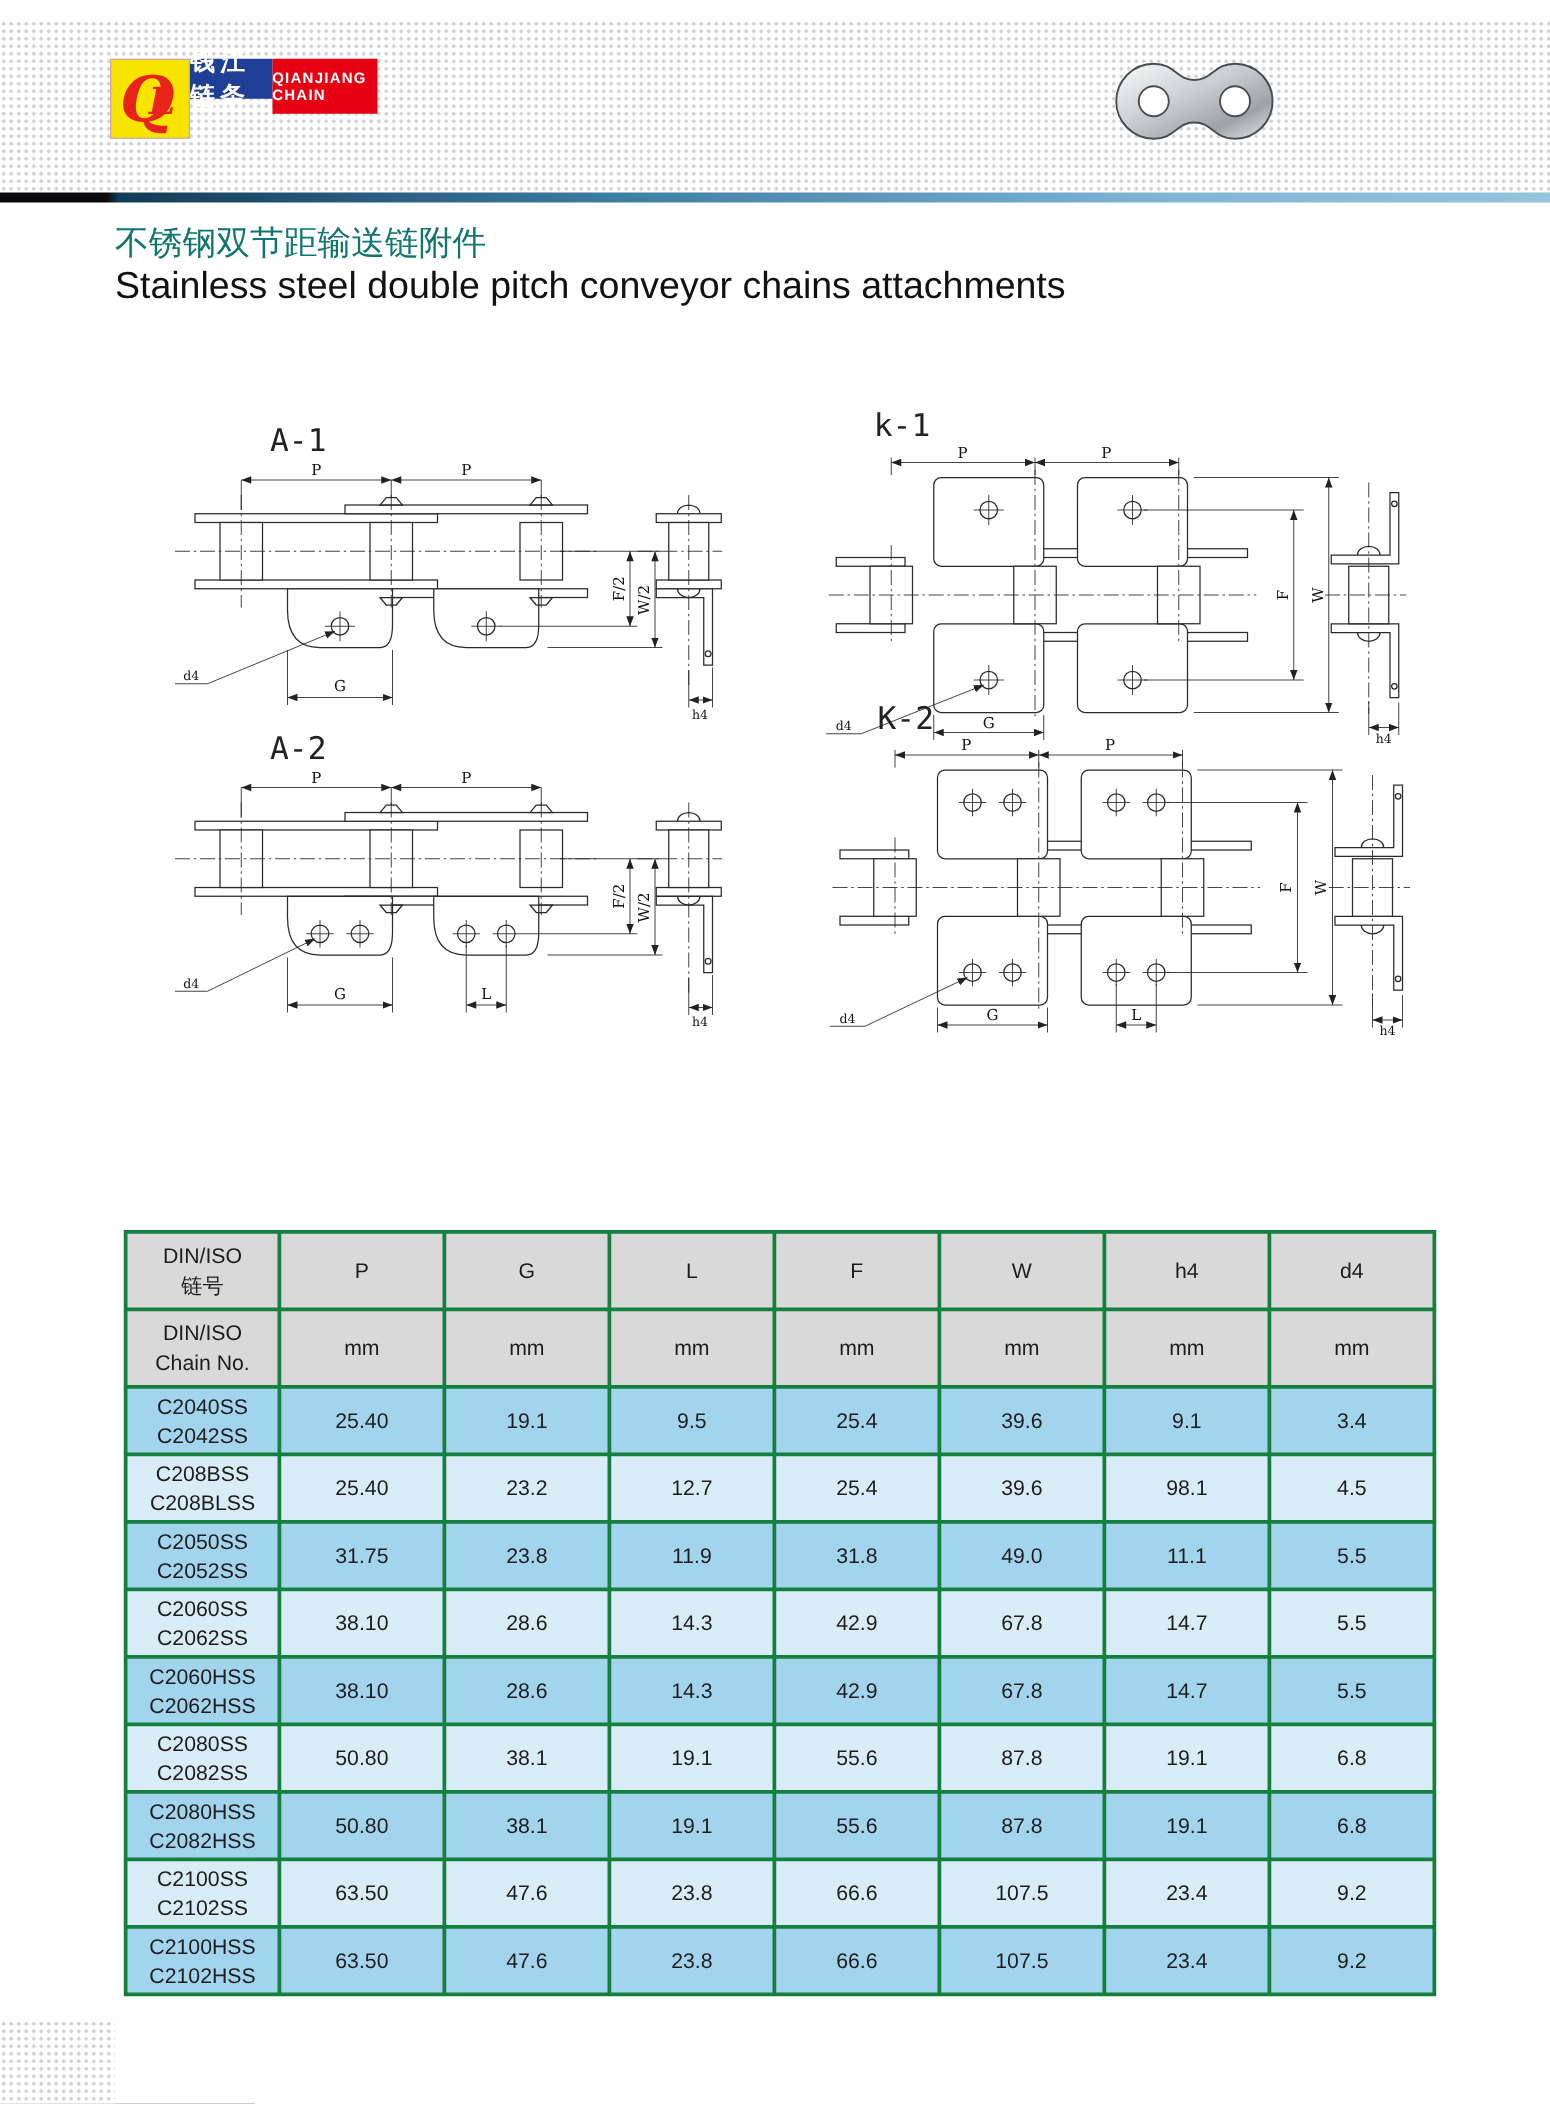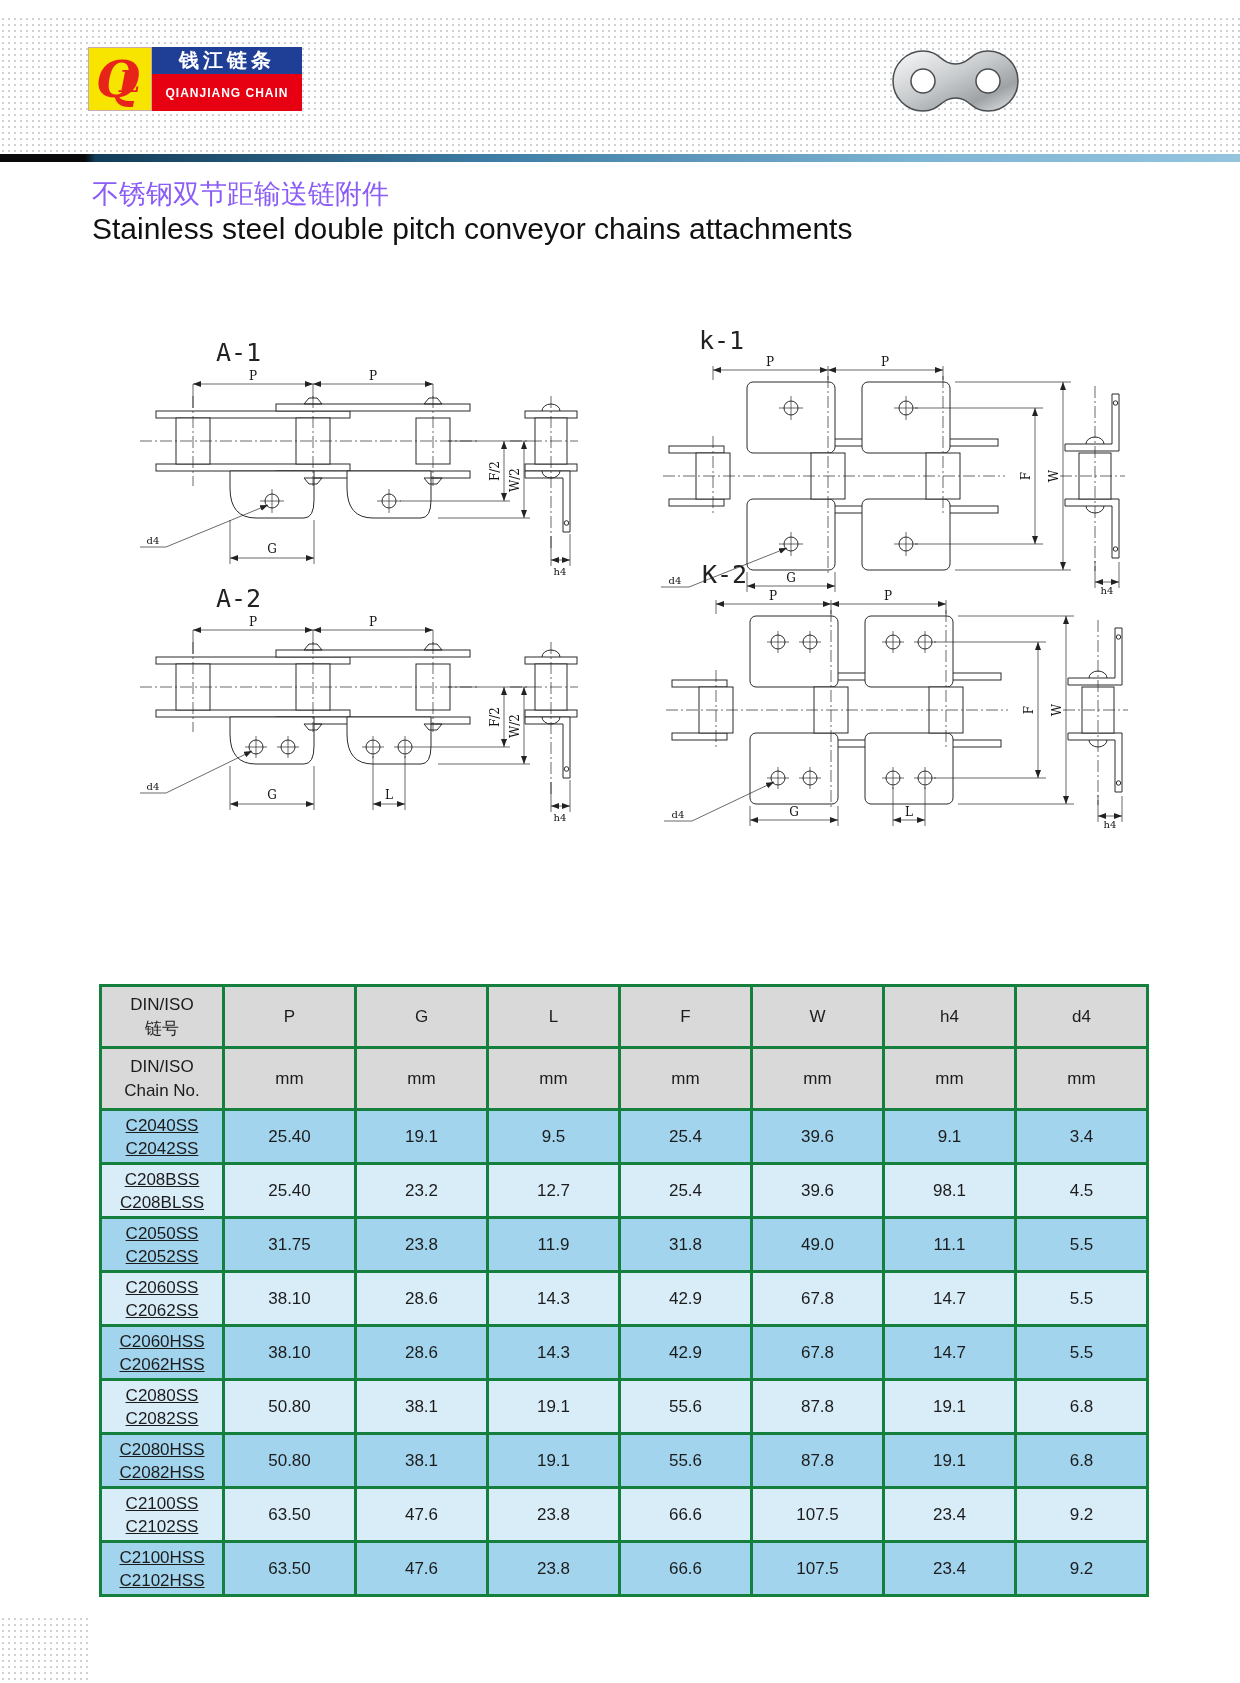--- a/index.html
+++ b/index.html
@@ -10,54 +10,54 @@
   .header-texture{position:absolute;left:0;top:16px;width:1240px;height:138px;}
   .corner-dots{position:absolute;left:0;top:1616px;width:92px;height:67px;}
 
   
   .logo{position:absolute;left:88px;top:47px;height:64px;display:flex;}
   .logo-mark{position:relative;width:64px;height:64px;background:#f7e500;border:1px solid #caa;box-sizing:border-box;}
   .logo-q{position:absolute;left:7px;top:2px;font-family:"DejaVu Serif",serif;font-style:italic;font-weight:bold;
           font-size:50px;line-height:60px;color:#e8231a;}
   .logo-l{position:absolute;left:30px;top:16px;font-family:"DejaVu Serif",serif;font-style:italic;font-weight:bold;
           font-size:30px;color:#e8231a;}
-  .logo-text{width:150px;display:flex;flex-direction:column;}
+  .logo-text{width:150px;display:flex;}
   .logo-cn{height:32px;background:#1f3f97;color:#fff;font-size:20px;font-weight:bold;letter-spacing:4px;
            display:flex;align-items:center;justify-content:center;}
   .logo-en{height:44px;background:#e60012;color:#fff;font-size:12px;font-weight:bold;letter-spacing:1px;
            display:flex;align-items:center;justify-content:center;}
 
   .chain-plate{position:absolute;left:878px;top:40px;}
 
   
   .divider{position:absolute;left:0;top:154px;width:1240px;height:8px;
            background:linear-gradient(to right,#0a0a0c 0,#0a0a0c 85px,#123c57 95px,#3f7da5 40%,#7fb5d4 75%,#94c4de 100%);}
 
-  .title-cn{position:absolute;left:92px;top:176px;font-size:27px;color:#8b5cf6;}
+  .title-cn{position:absolute;left:92px;top:176px;font-size:27px;color:#0f766e;}
   .title-en{position:absolute;left:92px;top:212px;font-size:30px;color:#111;}
 
   
   .diagram{position:absolute;}
   .diagram .dlabel{position:absolute;top:0;font-family:"DejaVu Sans Mono",monospace;font-size:25px;color:#222;margin-left:26px;}
   .diagram svg{position:absolute;top:30px;left:0;}
   .dg{stroke:#2a2a2a;stroke-width:1;fill:none;}
   .dgw{stroke:#2a2a2a;stroke-width:1;fill:#ffffff;}
   .thin{stroke:#2a2a2a;stroke-width:0.7;fill:none;}
   .cl{stroke:#2a2a2a;stroke-width:0.7;fill:none;stroke-dasharray:12 3 2 3;}
   .dtext{font-family:"DejaVu Serif",serif;font-size:12px;fill:#111;}
   .dtexts{font-family:"DejaVu Serif",serif;font-size:10px;fill:#111;}
 
   
   .spec-table{position:absolute;left:99px;top:984px;width:1047px;table-layout:fixed;
               border-collapse:separate;border-spacing:3px;background:#15803d;}
   .spec-table th,.spec-table td{text-align:center;vertical-align:middle;padding:0;font-weight:400;}
   .spec-table thead th{background:#d9d9d9;height:59px;font-size:17px;color:#1c1c1c;}
   .spec-table thead .hline{line-height:24px;}
   .spec-table tbody td{height:51px;font-size:17px;color:#1c1c1c;}
-  .spec-table tbody .chline{line-height:23px;text-decoration:underline;}
+  .spec-table tbody .chline{line-height:23px;}
   .row-dark td{background:#a2d4ee;}
   .row-light td{background:#d9edf9;}
 </style>
 </head>
 <body>
 
 <div class="page">
 
   <div class="halftone header-texture"></div>
 

